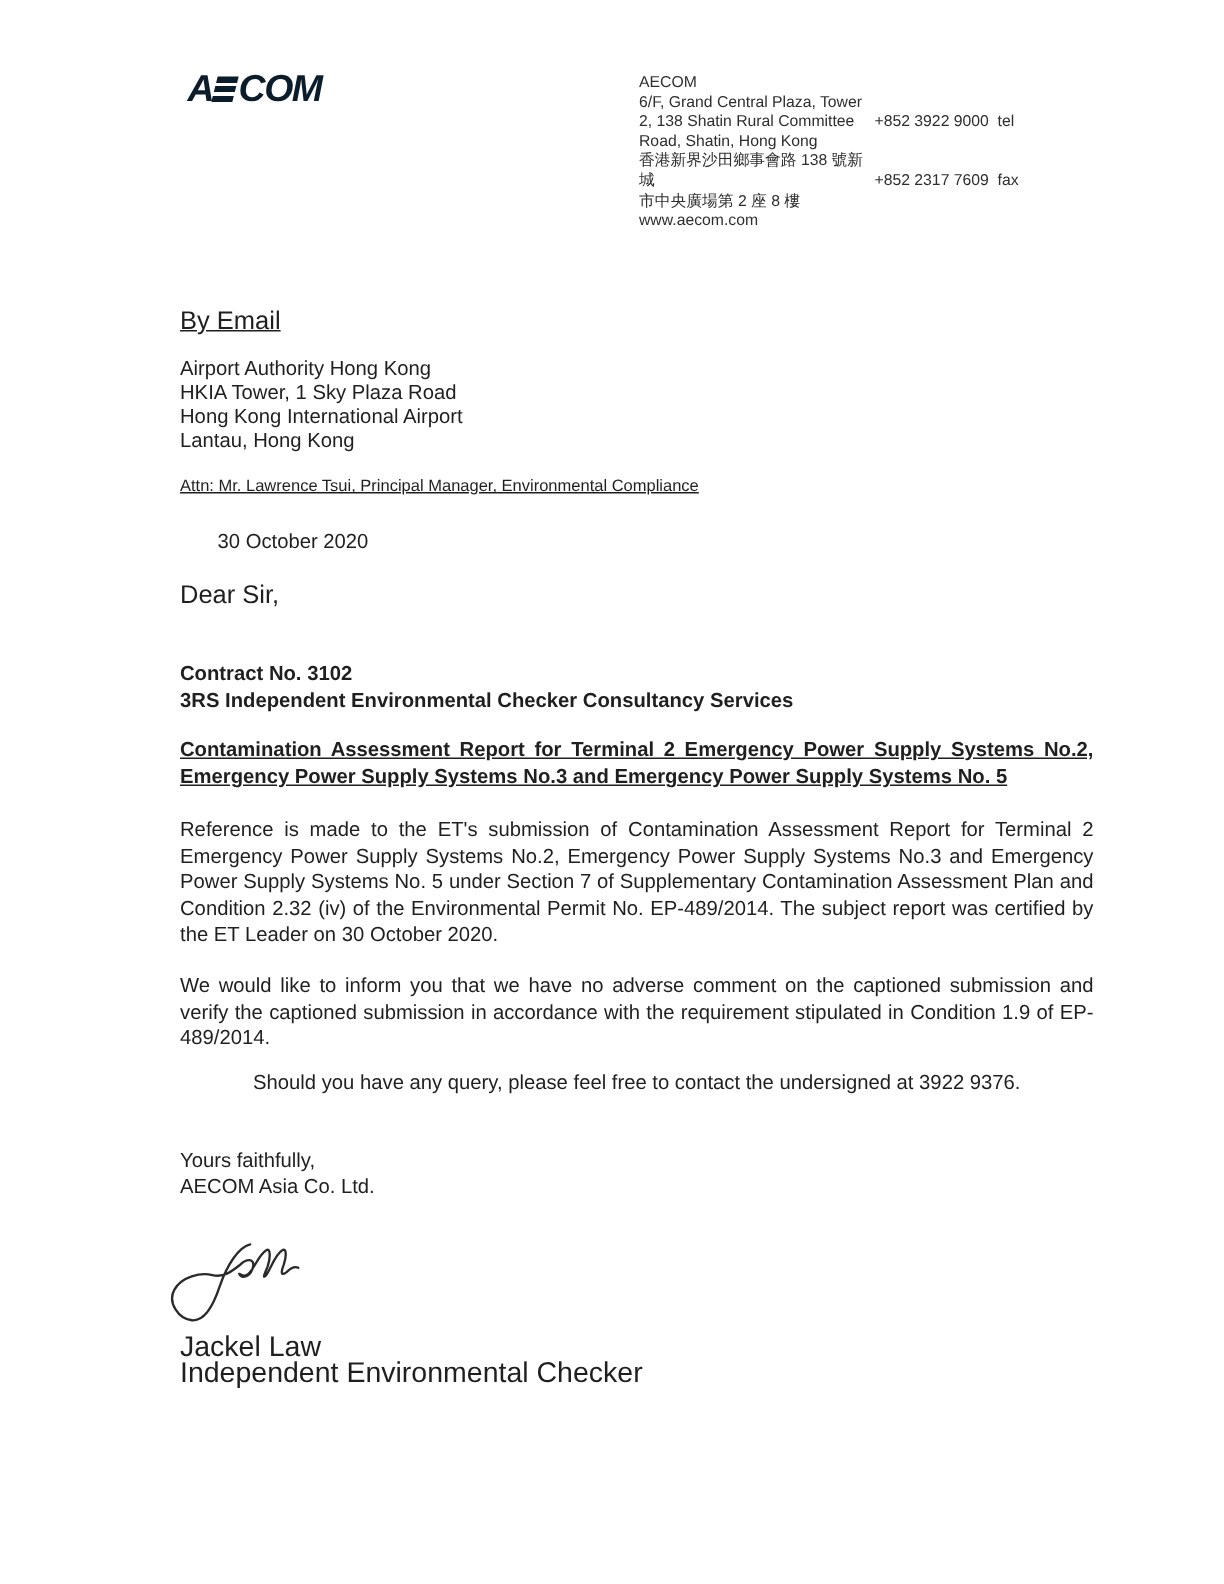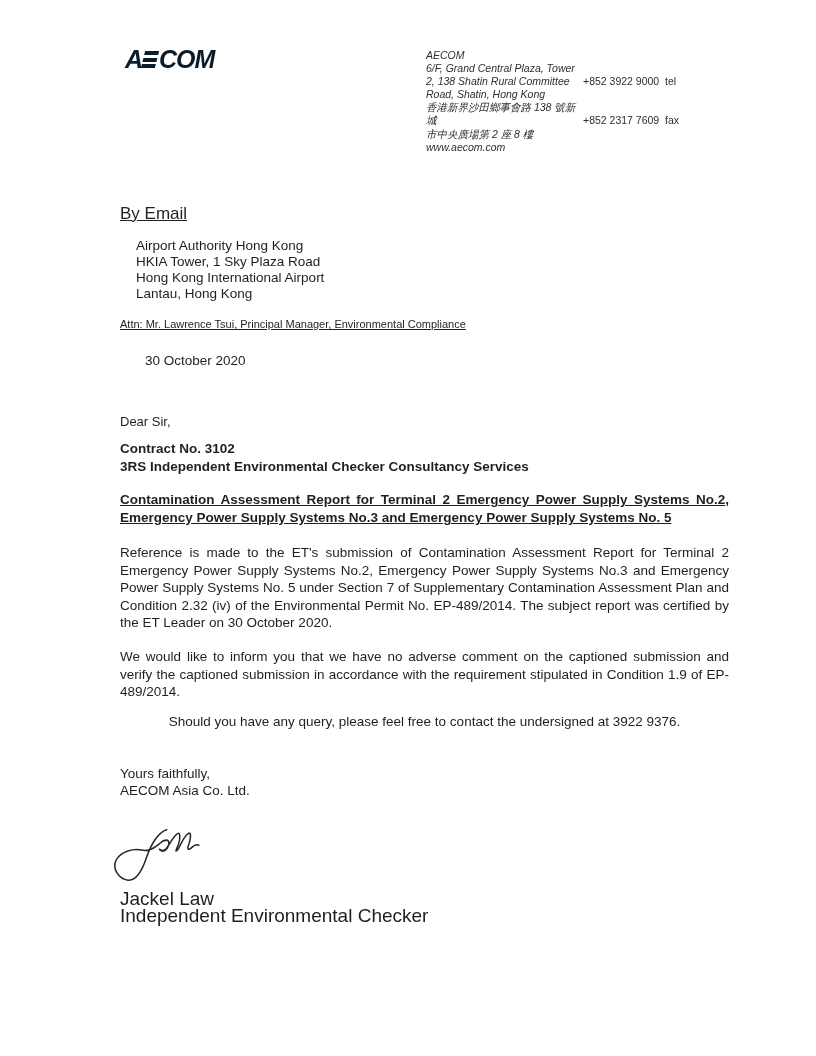--- a/index.html
+++ b/index.html
@@ -23,35 +23,35 @@
     display:inline-block;width:14px;height:17px;
     margin:0 2px 0 1px;
     transform:skewX(-14deg);
     background:linear-gradient(to bottom,
       #0b1c2a 0 24%, transparent 24% 39%,
       #0b1c2a 39% 62%, transparent 62% 77%,
       #0b1c2a 77% 100%);
   }
   .hdr-address{
     position:absolute;left:426px;top:49px;width:158px;
-    font-size:10.5px;line-height:13.1px;color:#2e2e2e;font-style:italic;
+    font-size:10.5px;line-height:13.1px;color:#2e2e2e;
   }
   .hdr-phone{
     position:absolute;left:583px;top:49px;
     font-size:10.5px;line-height:13.1px;color:#2e2e2e;
     white-space:pre;
   }
   
   .ref-row{position:absolute;left:120px;top:170px;font-size:13.5px;}
   .ref-label{display:inline-block;width:117px;}
   .by-email{position:absolute;left:120px;top:204px;font-size:17px;text-decoration:underline;}
-  .recipient{position:absolute;left:120px;top:238px;font-size:13.5px;line-height:16.1px;margin-left:16px;}
+  .recipient{position:absolute;left:120px;top:238px;font-size:13.5px;line-height:16.1px;}
   .attn{position:absolute;left:120px;top:318px;font-size:11px;text-decoration:underline;}
   .date{position:absolute;left:120px;top:353px;font-size:13.5px;margin-left:25px;}
-  .salutation{position:absolute;left:120px;top:414px;font-size:13px;}
+  .salutation{position:absolute;left:120px;top:387px;font-size:17px;}
   
   .subject-head{position:absolute;left:120px;top:440px;font-size:13.5px;font-weight:bold;line-height:17.6px;}
   .subject-title{
     position:absolute;left:120px;top:491px;width:609px;
     font-size:13.5px;font-weight:bold;line-height:18.2px;
     text-align:justify;text-decoration:underline;
   }
   
   .para{position:absolute;left:120px;width:609px;font-size:13.5px;line-height:17.5px;text-align:justify;}
   .para1{top:544px;}

